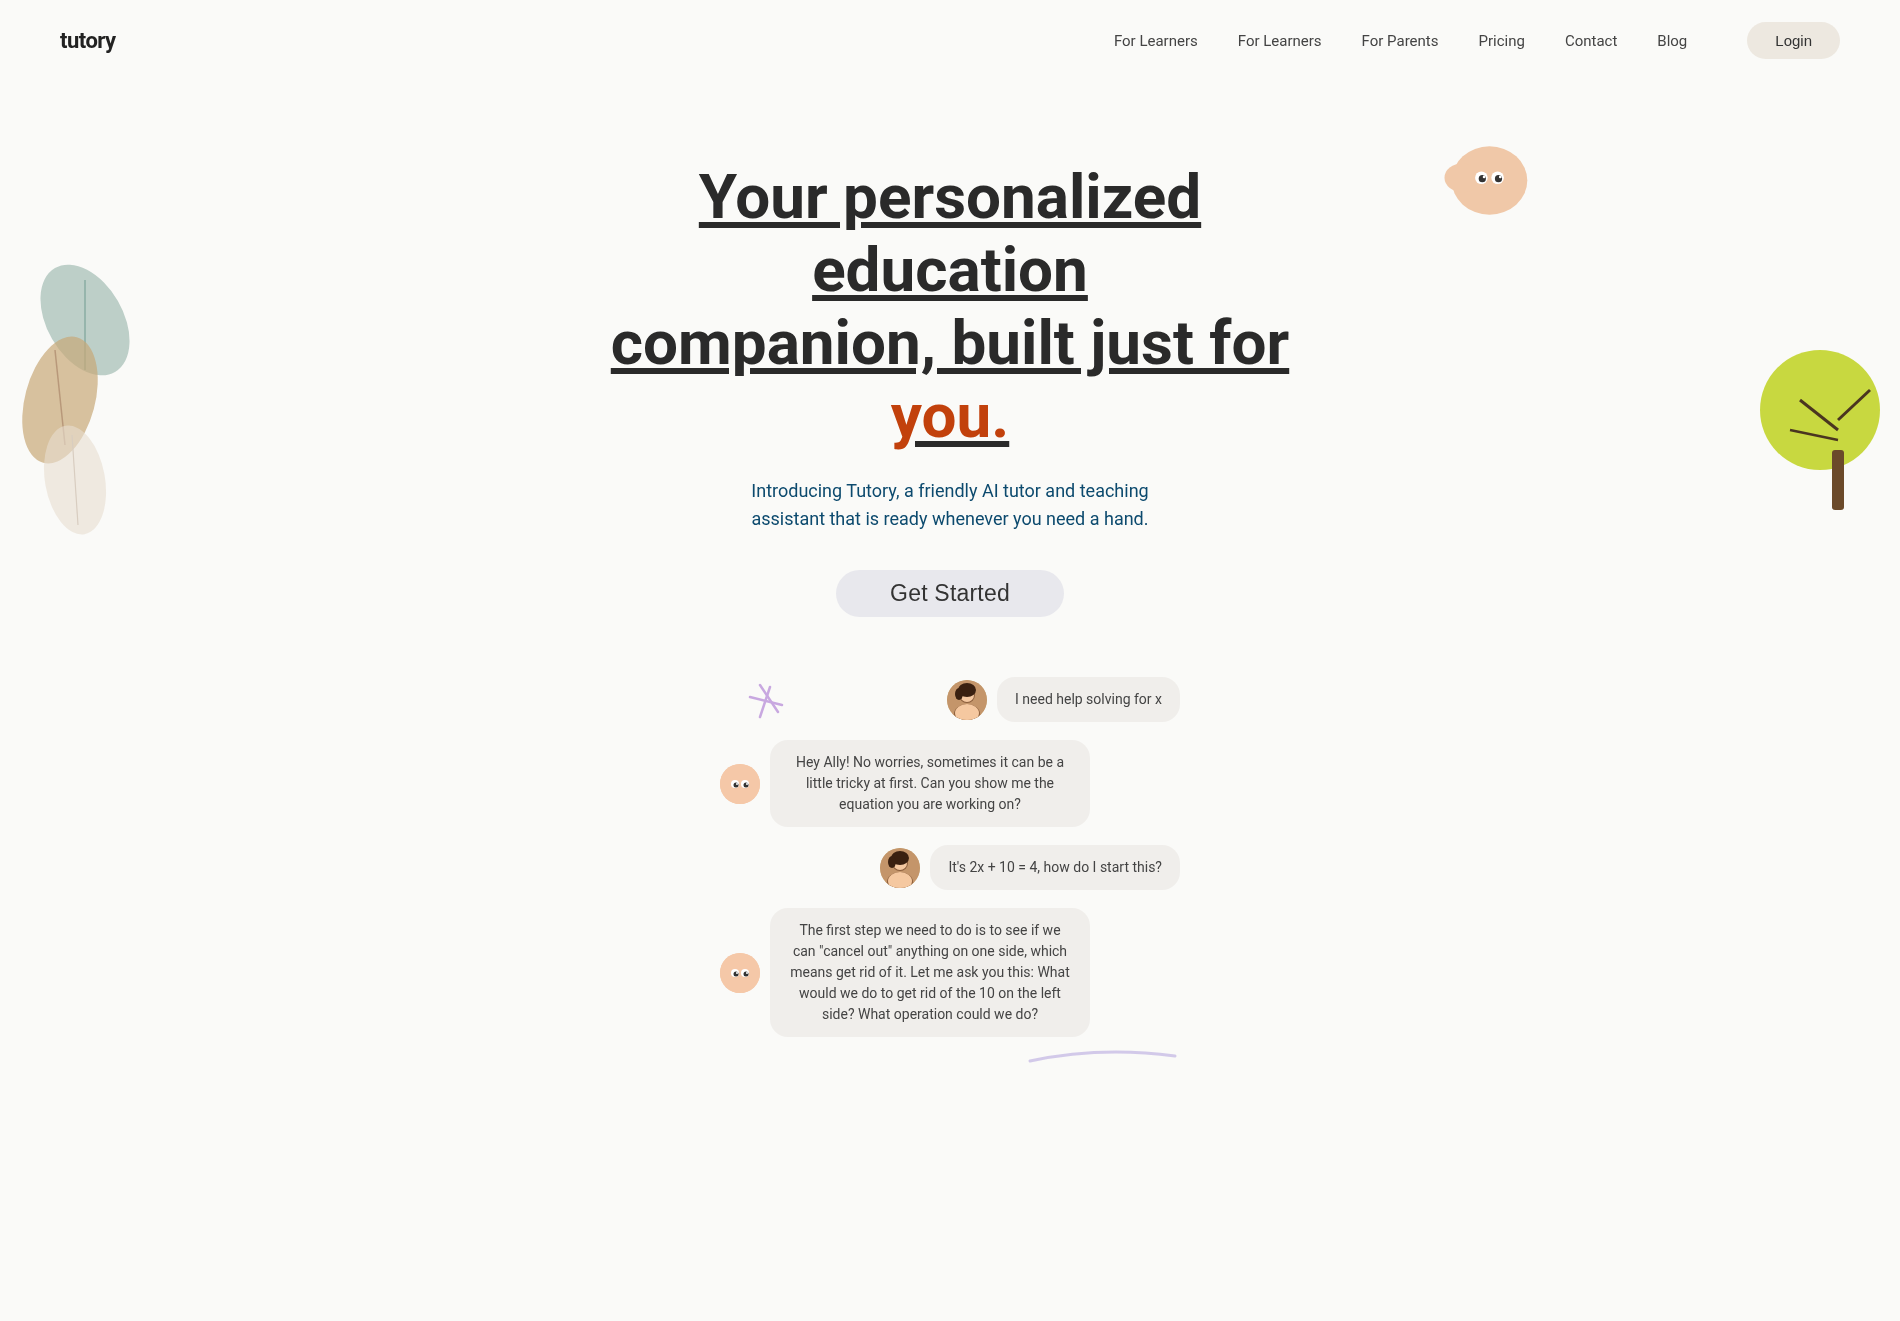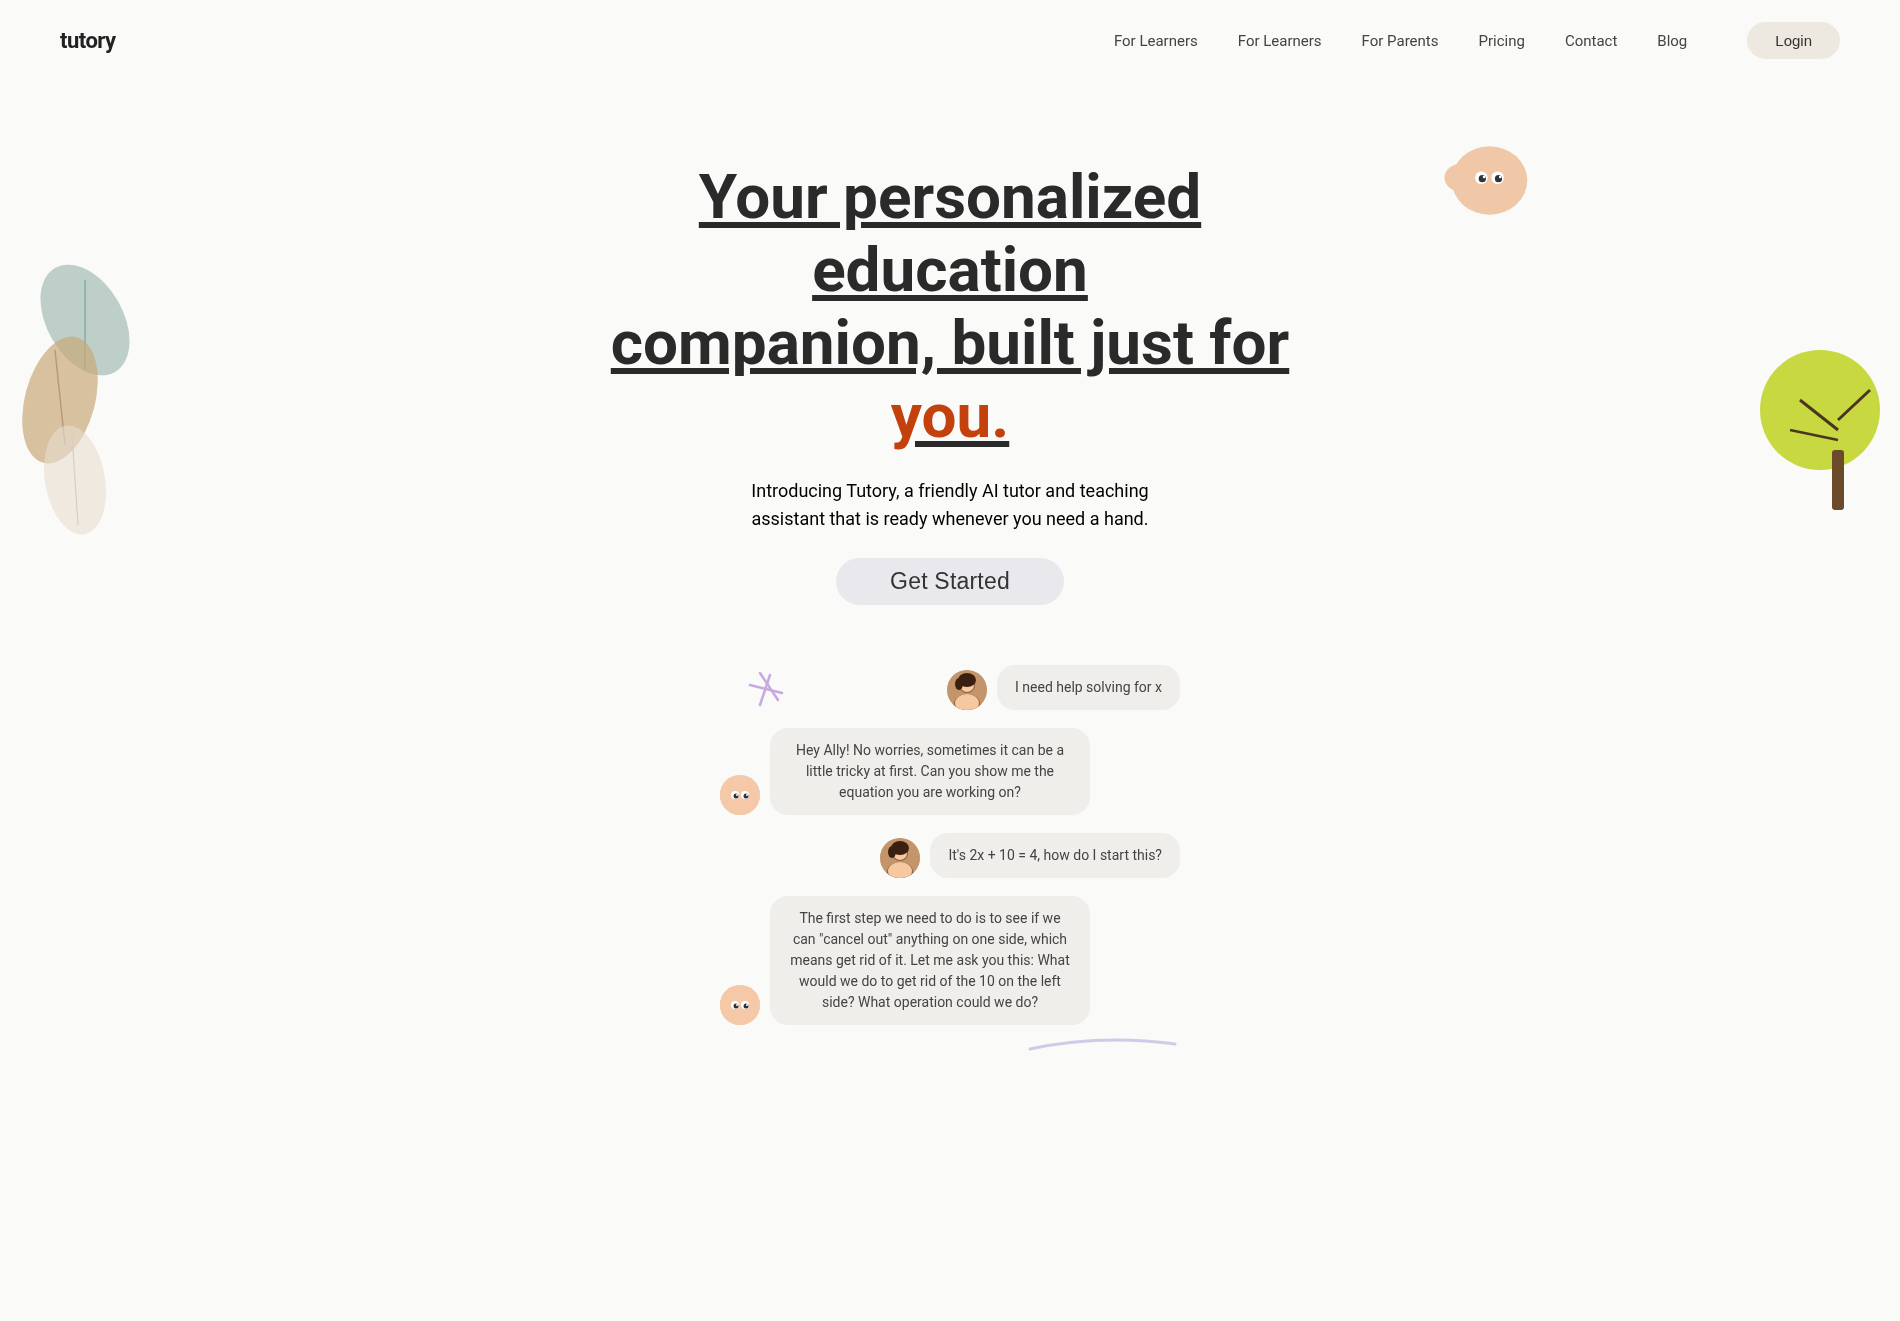--- a/index.html
+++ b/index.html
@@ -63,23 +63,23 @@
       color: #2a2a2a;
       max-width: 700px;
       margin: 0 auto 24px;
       text-decoration: underline;
     }
     .hero h1 .highlight {
       color: #c2410c;
     }
     .hero p {
       font-size: 18px;
-      color: #000000;
+      color: #0c4a6e;
       max-width: 420px;
-      margin: 0 auto 24px;
+      margin: 0 auto 36px;
       line-height: 1.6;
     }
     .get-started-btn {
       background: #e8e8ed;
       border: none;
       border-radius: 32px;
       padding: 10px 54px;
       font-size: 23px;
       font-weight: 500;
       color: #333;
@@ -109,21 +109,21 @@
 
     
     .chat-section {
       position: relative;
       max-width: 500px;
       margin: 60px auto 0;
       padding: 0 20px 80px;
     }
     .chat-message {
       display: flex;
-      align-items: flex-end;
+      align-items: center;
       margin-bottom: 18px;
       gap: 10px;
     }
     .chat-message.user {
       flex-direction: row-reverse;
     }
     .chat-bubble {
       background: #f0eeeb;
       border-radius: 18px;
       padding: 12px 18px;

